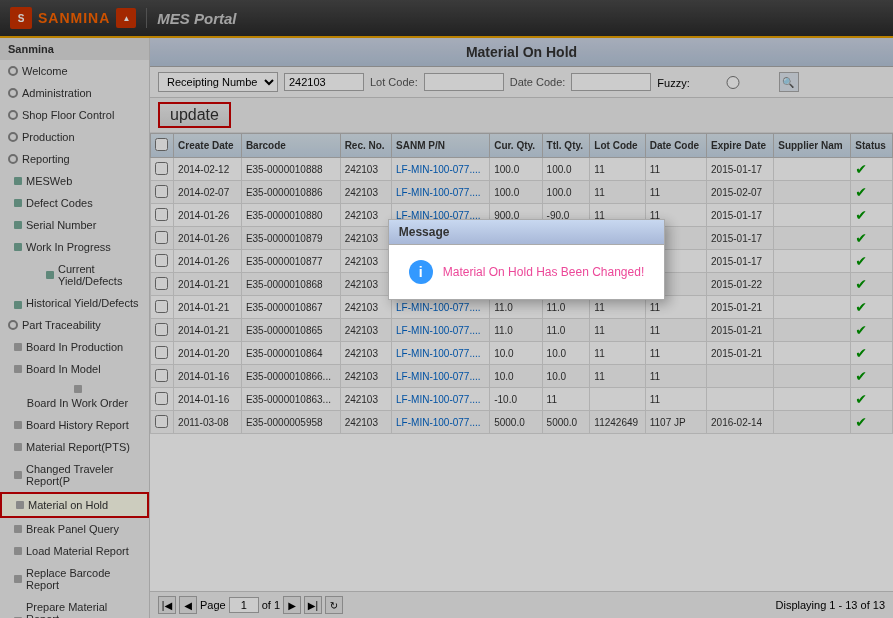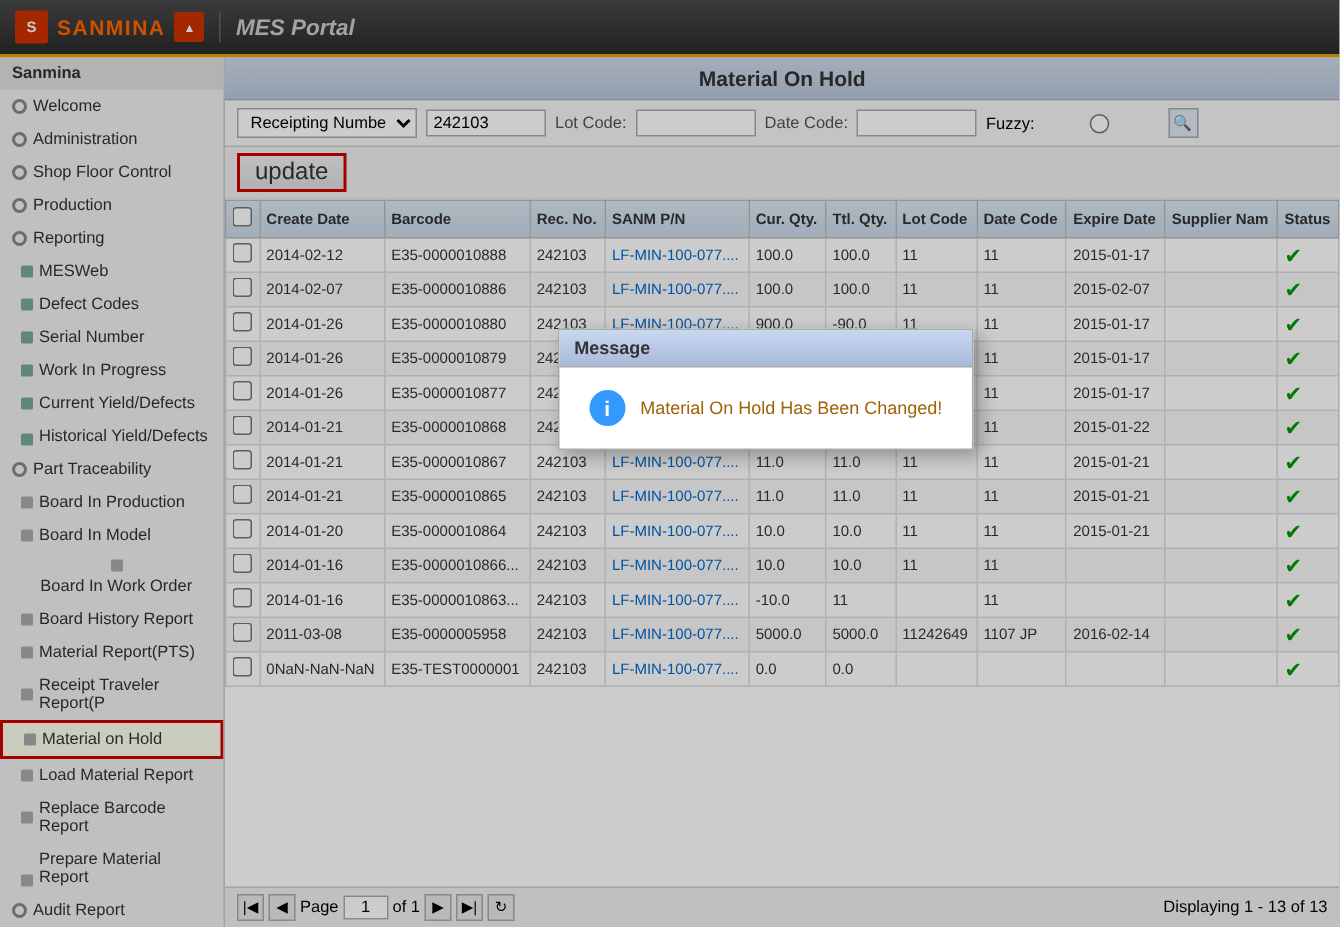--- a/index.html
+++ b/index.html
@@ -117,21 +117,21 @@
       border-bottom: 1px solid #aaa; color: #333;
     }
     .modal-body {
       padding: 15px 20px; display: flex; align-items: center; gap: 10px;
     }
     .info-icon {
       width: 24px; height: 24px; border-radius: 50%; background: #3399ff;
       color: white; display: flex; align-items: center; justify-content: center;
       font-weight: bold; font-size: 14px; flex-shrink: 0;
     }
-    .modal-message { font-size: 12px; color: #a16207; }
+    .modal-message { font-size: 12px; color: #ec4899; }
 
     
     .fuzzy-area { display: flex; align-items: flex-end; gap: 3px; font-size: 11px; }
     .search-btn { width: 20px; height: 20px; border: 1px solid #aaa; background: #e0e8f0; cursor: pointer; display: flex; align-items: center; justify-content: center; color: #555; font-size: 10px; }
   </style>
 </head>
 <body>
 
 <div class="top-header">
   <div class="logo-area">
@@ -181,21 +181,21 @@
         <span class="sidebar-item-label">Defect Codes</span>
       </div>
       <div class="sidebar-item" style="padding-left:14px;">
         <span class="sidebar-bullet"></span>
         <span class="sidebar-item-label">Serial Number</span>
       </div>
       <div class="sidebar-item" style="padding-left:14px;">
         <span class="sidebar-bullet"></span>
         <span class="sidebar-item-label">Work In Progress</span>
       </div>
-      <div class="sidebar-item" style="padding-left:14px;">
+      <div class="sidebar-item" style="padding-left:14px;margin-left:32px;">
         <span class="sidebar-bullet"></span>
         <span class="sidebar-item-label">Current Yield/Defects</span>
       </div>
       <div class="sidebar-item" style="padding-left:14px;align-items:flex-end;">
         <span class="sidebar-bullet"></span>
         <span class="sidebar-item-label">Historical Yield/Defects</span>
       </div>
     </div>
     <div class="sidebar-item">
       <span class="sidebar-circle"></span>
@@ -217,25 +217,29 @@
       <div class="sidebar-item" style="padding-left:14px;">
         <span class="sidebar-bullet-gray"></span>
         <span class="sidebar-item-label">Board History Report</span>
       </div>
       <div class="sidebar-item" style="padding-left:14px;">
         <span class="sidebar-bullet-gray"></span>
         <span class="sidebar-item-label">Material Report(PTS)</span>
       </div>
       <div class="sidebar-item" style="padding-left:14px;">
         <span class="sidebar-bullet-gray"></span>
-        <span class="sidebar-item-label">Receipt Traveler Report(P</span>
+        <span class="sidebar-item-label">Changed Traveler Report(P</span>
       </div>
       <div class="sidebar-item highlighted" style="padding-left:14px;border:2px solid #cc0000;">
         <span class="sidebar-bullet-gray"></span>
         <span class="sidebar-item-label">Material on Hold</span>
+      </div>
+      <div class="sidebar-item" style="padding-left:14px;">
+        <span class="sidebar-bullet-gray"></span>
+        <span class="sidebar-item-label">Break Panel Query</span>
       </div>
       <div class="sidebar-item" style="padding-left:14px;">
         <span class="sidebar-bullet-gray"></span>
         <span class="sidebar-item-label">Load Material Report</span>
       </div>
       <div class="sidebar-item" style="padding-left:14px;">
         <span class="sidebar-bullet-gray"></span>
         <span class="sidebar-item-label">Replace Barcode Report</span>
       </div>
       <div class="sidebar-item" style="padding-left:14px;align-items:flex-end;">
@@ -453,34 +457,20 @@
       <td>242103</td>
       <td class="link">LF-MIN-100-077....</td>
       <td>5000.0</td>
       <td>5000.0</td>
       <td>11242649</td>
       <td>1107 JP</td>
       <td>2016-02-14</td>
       <td></td>
       <td><span class="check-green">✔</span></td>
     </tr>
-            <tr>
-      <td><input type="checkbox" style=""></td>
-      <td>0NaN-NaN-NaN</td>
-      <td>E35-TEST0000001</td>
-      <td>242103</td>
-      <td class="link">LF-MIN-100-077....</td>
-      <td>0.0</td>
-      <td>0.0</td>
-      <td></td>
-      <td></td>
-      <td></td>
-      <td></td>
-      <td><span class="check-green">✔</span></td>
-    </tr>
           </tbody>
       </table>
     </div>
 
     <div class="pagination">
       <div class="page-nav">
         <button class="page-btn">|◀</button>
         <button class="page-btn">◀</button>
         <span>Page</span>
         <input type="text" class="page-input" value="1" style="">
@@ -489,21 +479,21 @@
         <button class="page-btn">▶</button>
         <button class="page-btn">▶|</button>
         <button class="refresh-btn">↻</button>
       </div>
       <span>Displaying 1 - 13 of 13</span>
     </div>
   </div>
 </div>
 
 <div class="modal-overlay" id="modal-overlay">
-  <div class="modal-dialog" style="position:relative;top:-50px;left:64px;">
+  <div class="modal-dialog" style="position:relative;top:-50px;left:80px;">
     <div class="modal-title-bar">
       <span>Message</span>
     </div>
     <div class="modal-body">
       <div class="info-icon">
         <span>i</span>
       </div>
       <span class="modal-message">Material On Hold Has Been Changed!</span>
     </div>
   </div>

